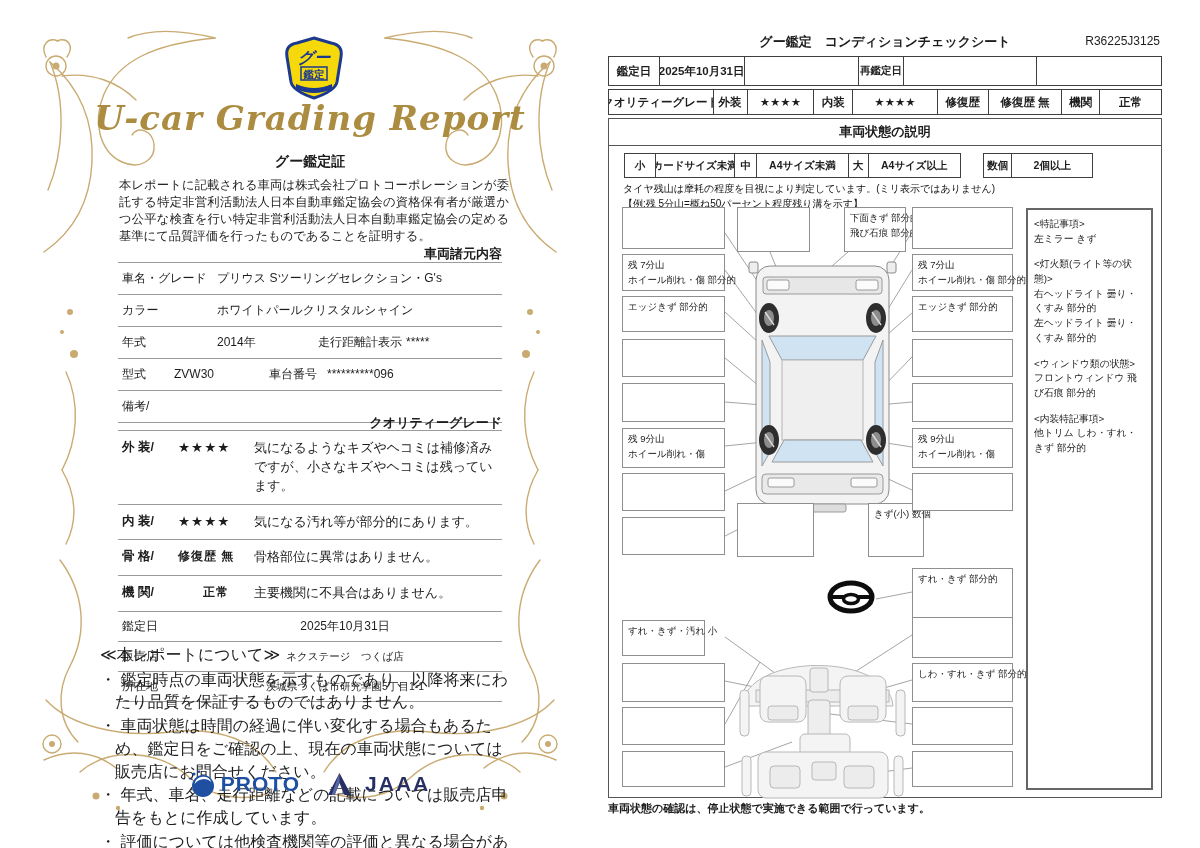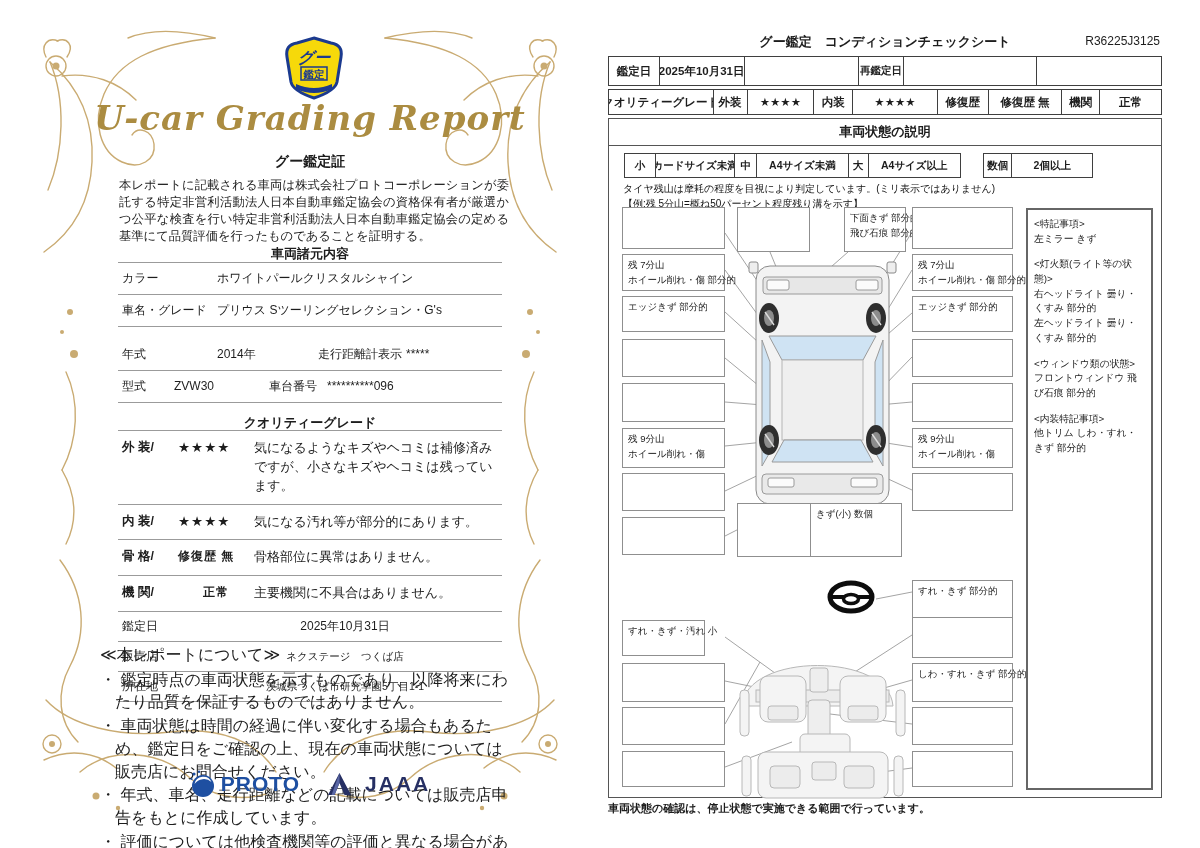--- a/index.html
+++ b/index.html
@@ -9,27 +9,27 @@
     overflow:hidden;
   }
   .abs{position:absolute;}
 
   
   .lp-title{left:80px;top:98px;width:460px;text-align:center;
     font-family:"DejaVu Serif",serif;font-style:italic;font-weight:bold;
     font-size:34px;color:#ab8c41;letter-spacing:1px;}
   .lp-subtitle{left:90px;top:153px;width:440px;text-align:center;font-size:14px;font-weight:bold;}
   .lp-intro{left:119px;top:177px;width:390px;font-size:12.3px;line-height:1.38;text-align:justify;}
-  .sec-title{left:118px;width:384px;text-align:center;font-weight:bold;font-size:13px;}
+  .sec-title{left:118px;width:384px;text-align:right;font-weight:bold;font-size:13px;}
   .spec-table{left:118px;top:262px;width:384px;border-top:1px solid #9b9b9b;}
   .srow{display:flex;border-bottom:1px solid #9b9b9b;padding:7px 4px;font-size:12px;align-items:baseline;}
   .srow .lab{flex:0 0 95px;}
   .srow .val{flex:1 1 auto;}
   .srow.r3 .val1{flex:0 0 101px;}
-  .srow.r3 .lab2{flex:0 0 88px;margin-top:12px;}
+  .srow.r3 .lab2{flex:0 0 88px;}
   .srow.r4 .lab{flex:0 0 52px;}
   .srow.r4 .val1{flex:0 0 95px;}
   .srow.r4 .lab2{flex:0 0 58px;}
   .grade-table{left:118px;top:430px;width:384px;border-top:1px solid #9b9b9b;}
   .grow{display:flex;border-bottom:1px solid #9b9b9b;padding:8px 4px;font-size:12px;align-items:flex-start;}
   .grow .glab{flex:0 0 56px;font-size:12.5px;font-weight:bold;}
   .grow .grate{flex:0 0 76px;font-weight:bold;letter-spacing:1px;}
   .grow .grate.stars{font-size:13.5px;}
   .grow .gdesc{flex:1 1 auto;font-size:13px;line-height:1.45;}
   .irow{display:flex;border-bottom:1px solid #9b9b9b;padding:6px 4px;font-size:12px;align-items:center;}
@@ -113,38 +113,41 @@
 </svg>
 
 <div class="abs lp-title">U-car Grading Report</div>
 <div class="abs lp-subtitle">グー鑑定証</div>
 <div class="abs lp-intro">本レポートに記載される車両は株式会社プロトコーポレーションが委託する特定非営利活動法人日本自動車鑑定協会の資格保有者が厳選かつ公平な検査を行い特定非営利活動法人日本自動車鑑定協会の定める基準にて品質評価を行ったものであることを証明する。</div>
 
 <div class="abs sec-title" style="top:245px;">車両諸元内容</div>
 
 <div class="abs spec-table">
   <div class="srow">
+    <span class="lab">車名・グレード</span>
+    <span class="val">プリウス Sツーリングセレクション・G's</span>
+  </div>
+  <div class="srow">
     <span class="lab">カラー</span>
     <span class="val">ホワイトパールクリスタルシャイン</span>
-  </div>
-  <div class="srow">
-    <span class="lab">車名・グレード</span>
-    <span class="val">プリウス Sツーリングセレクション・G's</span>
   </div>
   <div class="srow r3">
     <span class="lab">年式</span>
     <span class="val1">2014年</span>
     <span class="lab2">走行距離計表示</span>
     <span class="val">*****</span>
   </div>
   <div class="srow r4">
     <span class="lab">型式</span>
     <span class="val1">ZVW30</span>
     <span class="lab2">車台番号</span>
     <span class="val">**********096</span>
+  </div>
+  <div class="srow">
+    <span class="lab">備考/</span>
   </div>
 </div>
 
 <div class="abs sec-title" style="top:414px;">クオリティーグレード</div>
 
 <div class="abs grade-table">
   <div class="grow">
     <span class="glab">外 装/</span>
     <span class="grate stars">★★★★</span>
     <span class="gdesc">気になるようなキズやヘコミは補修済みですが、小さなキズやヘコミは残っています。</span>
@@ -419,21 +422,21 @@
     <span></span>
   </div>
 <div class="abox" style="left:844px;top:207px;width:62px;height:45px">
     <span>下面きず 部分的</span>
     <span>飛び石痕 部分的</span>
   </div>
 <div class="abox" style="left:737px;top:503px;width:77px;height:54px">
     <span></span>
     <span></span>
   </div>
-<div class="abox" style="left:810px;top:503px;width:92px;height:54px">
+<div class="abox" style="left:868px;top:503px;width:56px;height:54px">
     <span>きず(小) 数個</span>
     <span></span>
   </div>
 
 <div class="abox" style="left:912px;top:207px;width:101px;height:42px">
     <span></span>
     <span></span>
   </div>
 <div class="abox" style="left:912px;top:254px;width:101px;height:37px">
     <span>残 7分山</span>
@@ -452,21 +455,21 @@
     <span></span>
   </div>
 <div class="abox" style="left:912px;top:428px;width:101px;height:40px">
     <span>残 9分山</span>
     <span>ホイール削れ・傷</span>
   </div>
 <div class="abox" style="left:912px;top:473px;width:101px;height:38px">
     <span></span>
     <span></span>
   </div>
-<div class="abox" style="left:912px;top:580px;width:101px;height:60px">
+<div class="abox" style="left:912px;top:568px;width:101px;height:60px">
     <span>すれ・きず 部分的</span>
     <span></span>
   </div>
 <div class="abox" style="left:912px;top:617px;width:101px;height:41px">
     <span></span>
     <span></span>
   </div>
 <div class="abox" style="left:912px;top:663px;width:101px;height:39px">
     <span>しわ・すれ・きず 部分的</span>
     <span></span>

